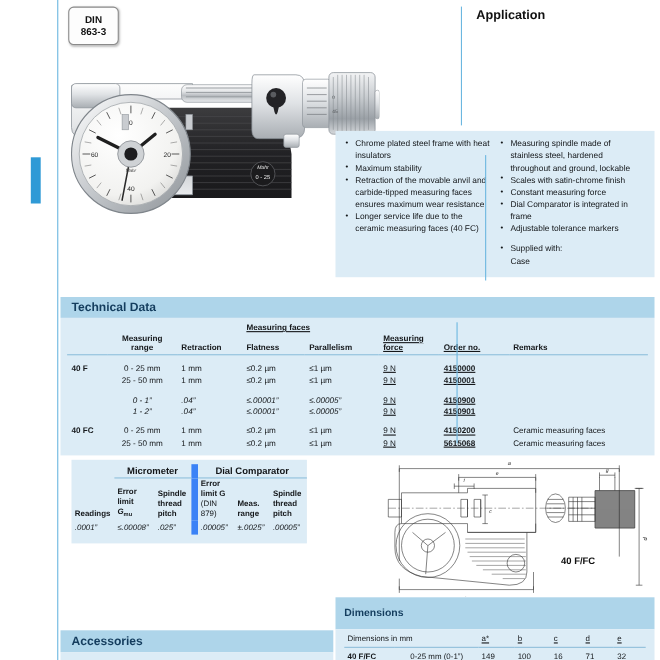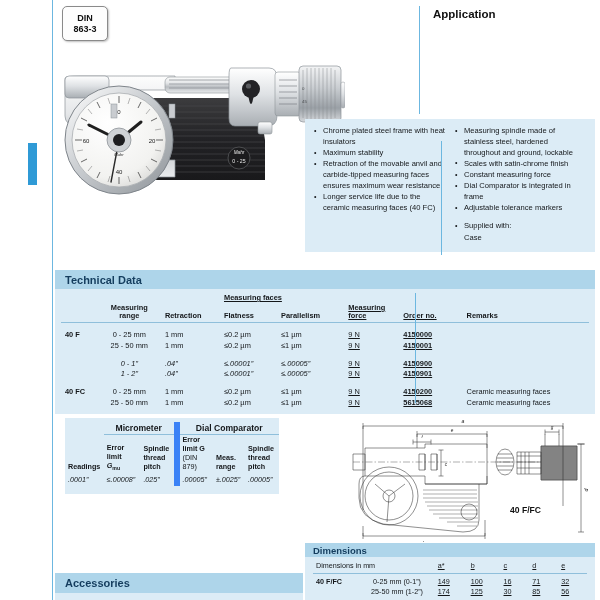--- a/index.html
+++ b/index.html
@@ -83,21 +83,21 @@
   .toprule{border-top:1px solid #8fbfdb;}
   sub{font-size:5.2px;}
   .it{font-style:italic;}
 
   
   .drawing{position:absolute;left:345px;top:414px;width:250px;height:128px;}
   .drw-label{position:absolute;left:510px;top:505px;font-size:8.6px;font-weight:bold;color:#111;}
 
   
   .dims{position:absolute;left:305px;top:543px;width:290px;}
-  .dims .panel-head{height:14px;font-size:9.5px;padding-left:8px;text-align:center;}
+  .dims .panel-head{height:29px;font-size:9.5px;padding-left:8px;text-align:center;}
   table.dtbl{border-collapse:collapse;width:100%;font-size:7.2px;color:#14171a;}
   table.dtbl th{font-weight:bold;padding:2px 3px;line-height:1.2;}
   table.dtbl td{padding:.6px 3px;line-height:1.32;}
 
   
   .accessories{position:absolute;left:55px;top:573px;width:248px;}
   .accessories .panel-head{height:20px;font-size:11px;}
 </style>
 </head>
 <body>

